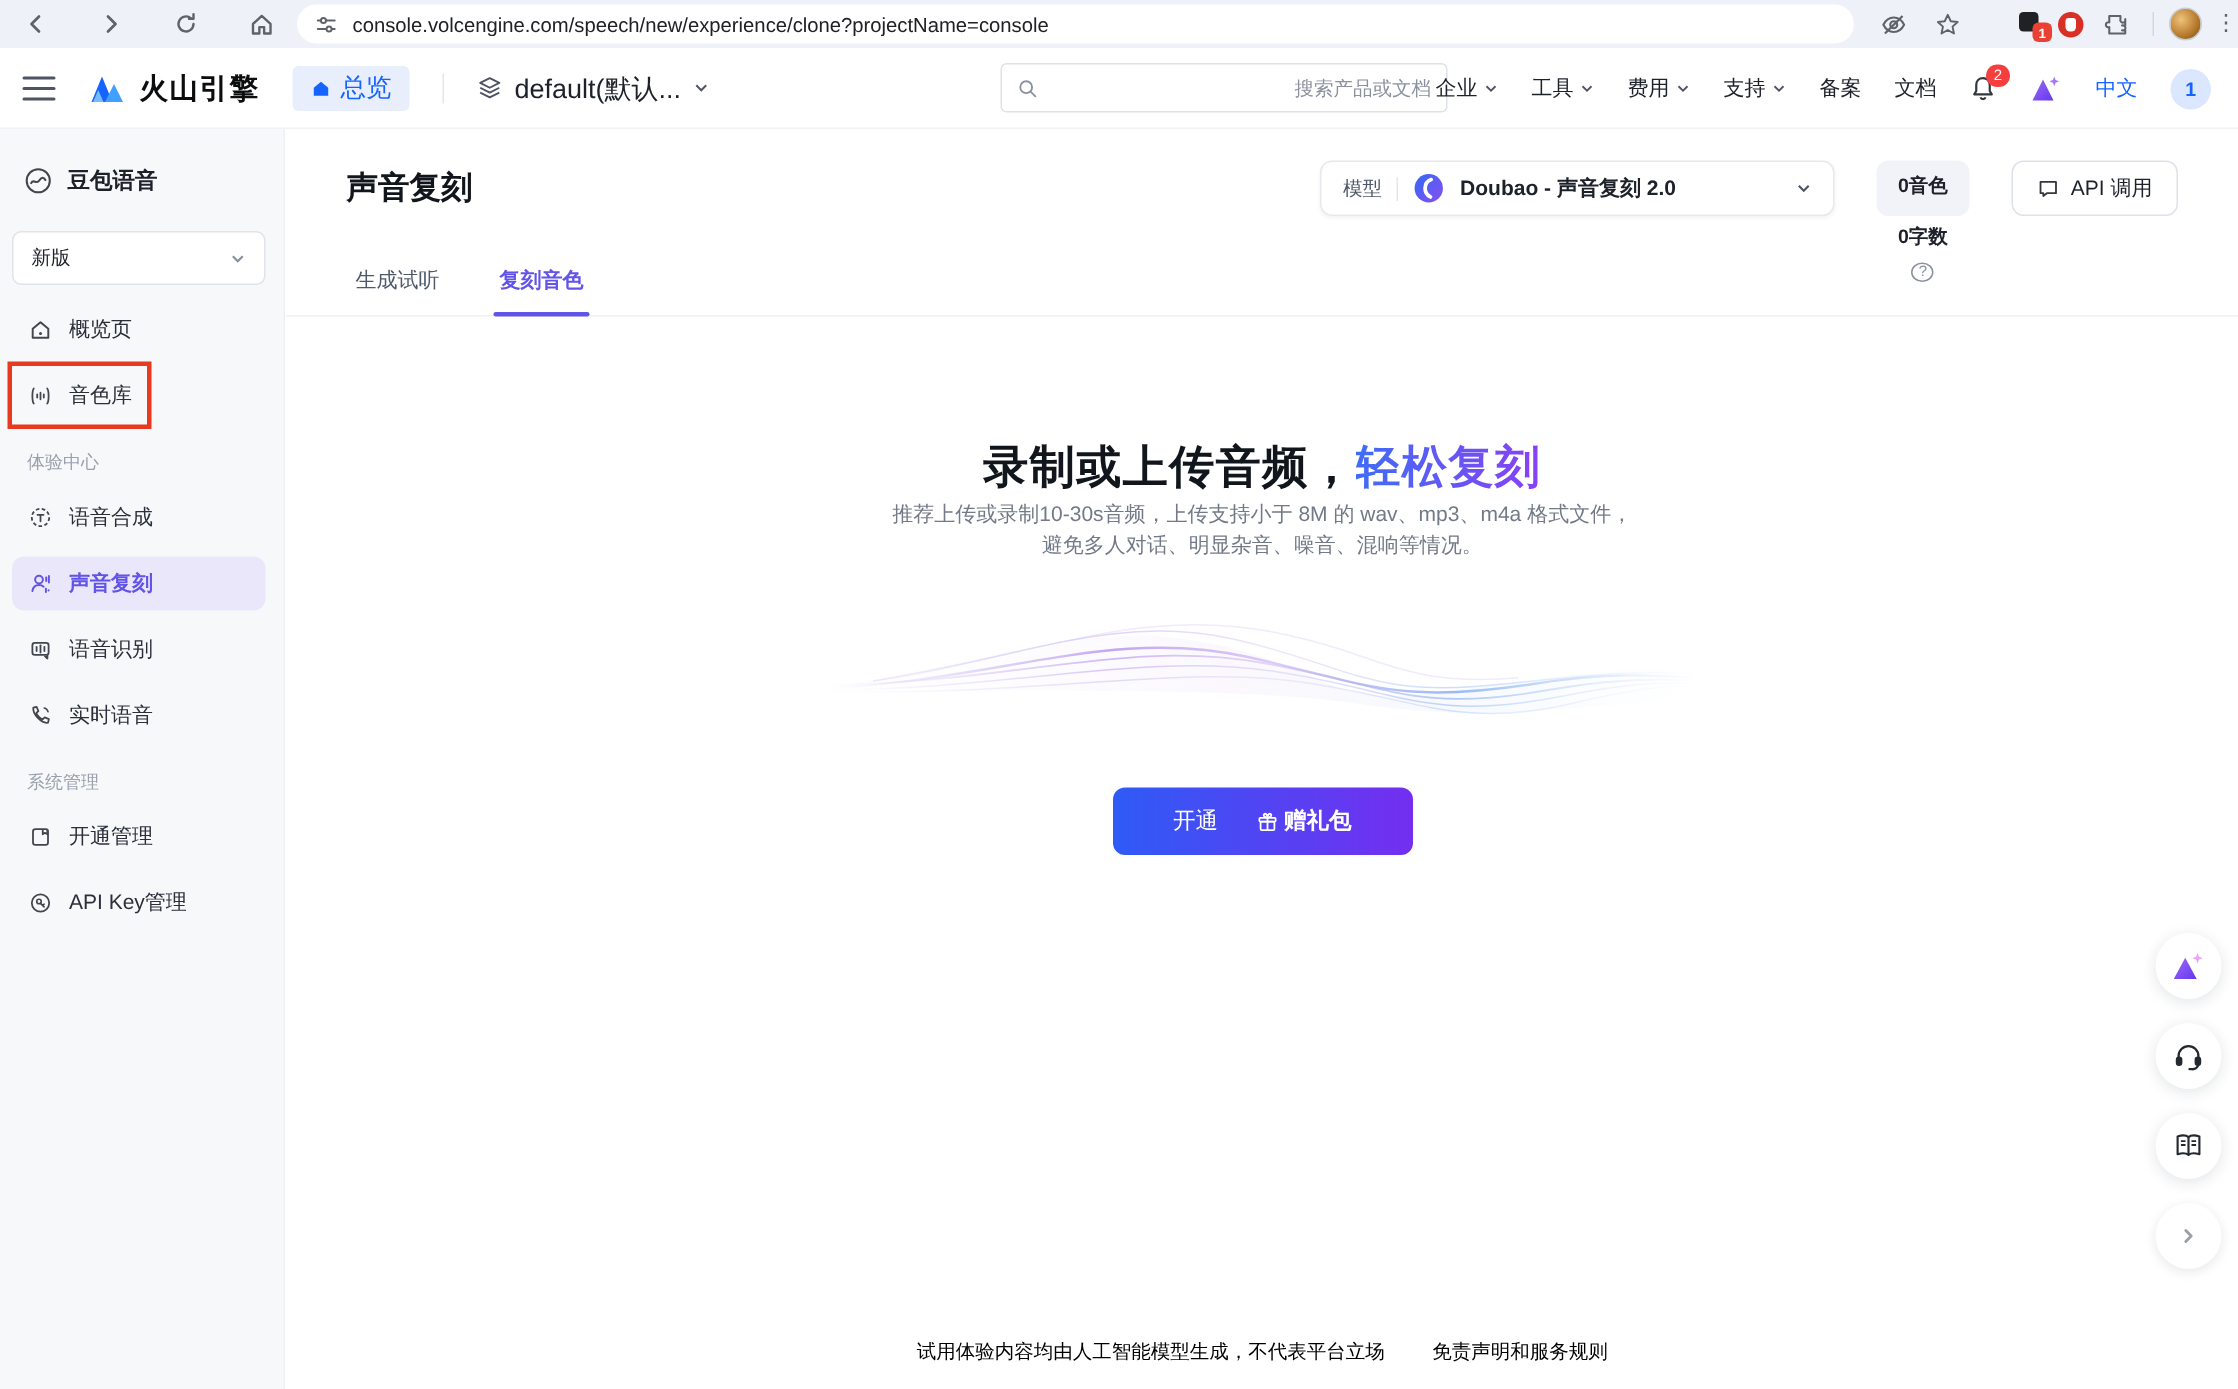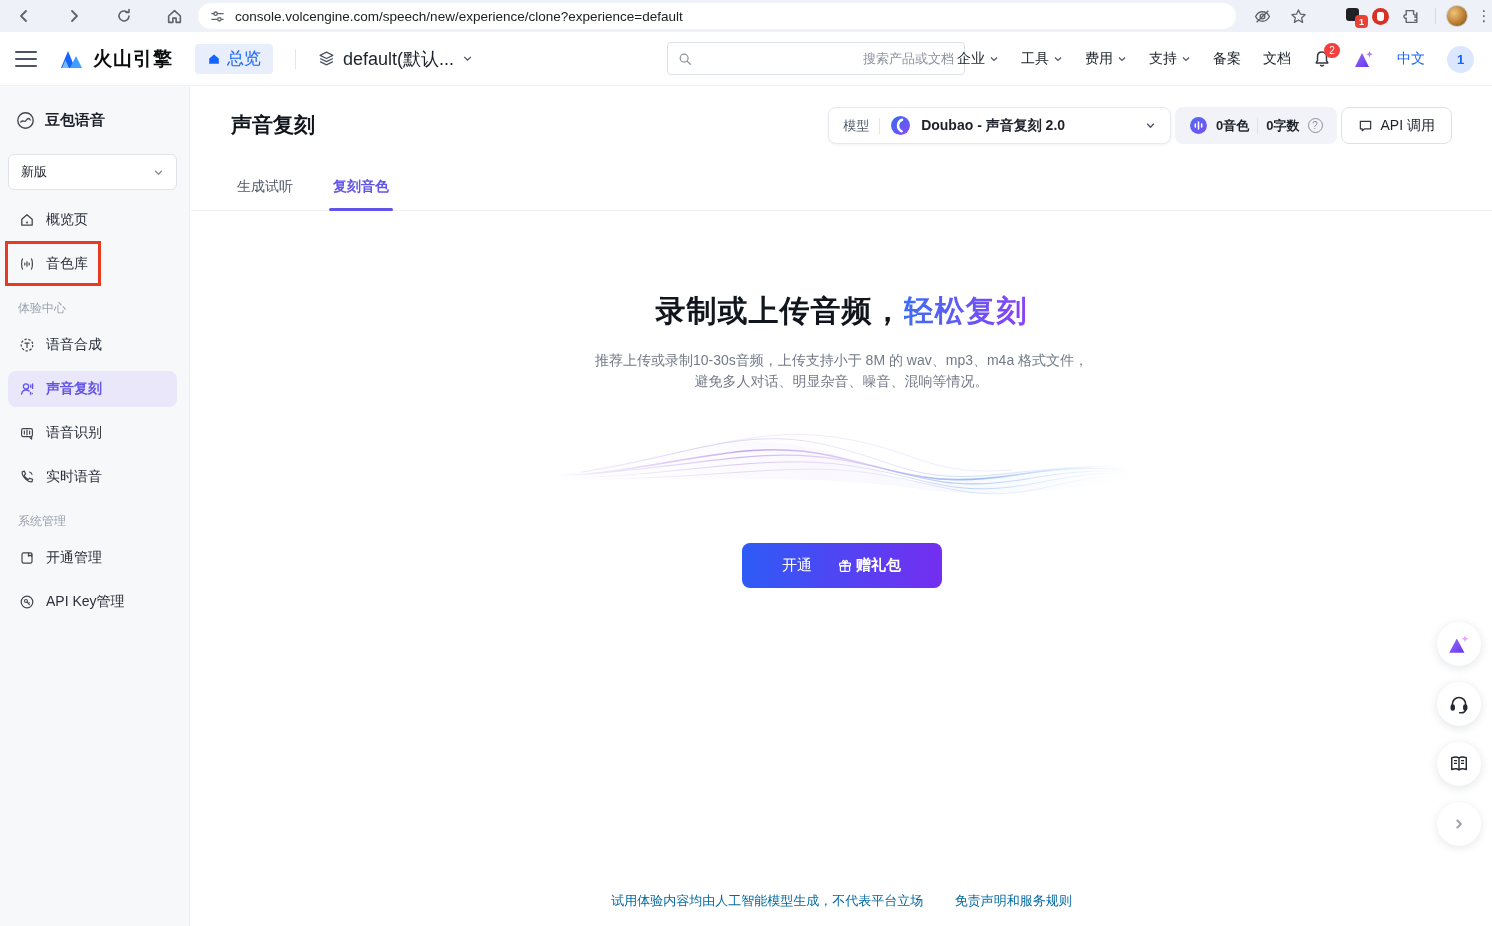--- a/index.html
+++ b/index.html
@@ -64,50 +64,50 @@
     align-items:center; gap:10px; padding-left:10px; font-size:14px; color:#2a2f3a; cursor:pointer; }
   .side-item .ic { width:18px; display:flex; justify-content:center; }
   .side-item.active { background:#eae7fb; color:#6254e8; font-weight:bold; }
   .side-section { font-size:12px; color:#9aa1ad; padding:10px 0 2px 18px; }
   .red-annotation { position:absolute; left:-3px; top:-5px; width:96px; height:45px;
     border:3px solid #e73a21; pointer-events:none; }
 
   
   .main { position:absolute; left:191px; top:86px; width:1301px; height:840px; background:#fff; }
   .page-title { position:absolute; left:40px; top:25px; font-size:21px; font-weight:bold; color:#11151c; }
-  .model-row { position:absolute; right:40px; top:21px; display:flex; align-items:center; gap:4px;text-align:right; }
+  .model-row { position:absolute; right:40px; top:21px; display:flex; align-items:center; gap:28px;text-align:right; }
   .model-select { height:37px; background:#fff; border:1px solid #e7e9ee; border-radius:8px;
     box-shadow:0 1px 3px rgba(30,40,70,.06); display:flex; align-items:center; gap:10px; padding:0 14px; cursor:pointer; }
   .model-label { font-size:13px; color:#4e5969; }
   .mini-sep { width:1px; height:16px; background:#e5e6eb; }
   .model-value { font-size:14px; font-weight:bold; color:#1d2129; margin-right:70px; }
   .stats-pill { height:37px; background:#f2f3f8; border-radius:8px; display:flex; align-items:center; gap:8px;
-    padding:0 14px; font-size:13px; font-weight:bold; color:#1d2129; }
+    padding:0 14px; font-size:13px; font-weight:bold; color:#1d2129;flex-direction:column; }
   .stats-pill .q { width:15px; height:15px; border:1px solid #8a919f; border-radius:50%; color:#8a919f;
     font-size:10px; font-weight:normal; display:flex; align-items:center; justify-content:center; }
   .api-btn { height:37px; background:#fff; border:1px solid #dde2e8; border-radius:8px; display:flex;
     align-items:center; gap:8px; padding:0 16px; font-size:14px; color:#1d2129; cursor:pointer; }
   .tabs { position:absolute; left:0; top:84px; width:1301px; height:41px; border-bottom:1px solid #eef0f2;
     display:flex; align-items:flex-start; gap:40px; padding-left:46px; }
   .tab { position:relative; font-size:14px; color:#4e5969; padding-top:8px; height:41px; cursor:pointer; }
   .tab.active { color:#6254e8; font-weight:bold; }
   .tab .underline { position:absolute; left:-4px; right:-4px; bottom:0; height:3px; background:#6254e8; border-radius:2px; }
 
   .content { position:absolute; left:0; top:125px; width:1301px; height:715px; text-align:center; }
   .hero-title { margin-top:80px; font-size:30px; font-weight:bold; color:#11151c; letter-spacing:1px; }
   .hero-accent { background:linear-gradient(90deg,#3f6df5,#8a40f5); -webkit-background-clip:text;
     background-clip:text; color:transparent; }
-  .hero-desc { margin-top:18px; font-size:14px; color:#737a87; line-height:21px; }
+  .hero-desc { font-size:14px; color:#737a87; line-height:21px; }
   .wave-wrap { margin:30px auto 0; width:580px; }
   .cta-btn { margin:26px auto 0; width:200px; height:45px; border:none; border-radius:8px;
     background:linear-gradient(90deg,#2e5bf6,#742ef0); color:#fff; font-size:15px; display:flex;
     align-items:center; justify-content:center; gap:8px; cursor:pointer;
     font-family:"Liberation Sans","DejaVu Sans",sans-serif; }
   .cta-gift { display:flex; align-items:center; gap:4px; font-weight:bold; }
-  .page-footer { position:absolute; left:0; bottom:16px; width:1301px; text-align:center; font-size:13px; color:#0369a1; }
+  .page-footer { position:absolute; left:0; bottom:16px; width:1301px; text-align:center; font-size:13px; color:#000000; }
   .page-footer .link { margin-left:28px; cursor:pointer; }
 
   
   .fab-col { position:absolute; right:11px; top:622px; display:flex; flex-direction:column; gap:16px; }
   .fab { width:44px; height:44px; border-radius:50%; background:#fff; box-shadow:0 2px 10px rgba(20,30,60,.12);
     display:flex; align-items:center; justify-content:center; cursor:pointer; }
 </style>
 </head>
 <body>
 
@@ -135,21 +135,21 @@
   </div>
   <div class="url-pill">
     <svg width="15" height="15" viewBox="0 0 16 16">
         <g stroke="#5f6368" stroke-width="1.4" stroke-linecap="round">
           <line x1="2" y1="5" x2="14" y2="5"></line>
           <line x1="2" y1="11" x2="14" y2="11"></line>
           <circle cx="6" cy="5" r="1.8" fill="#fff"></circle>
           <circle cx="10" cy="11" r="1.8" fill="#fff"></circle>
         </g>
       </svg>
-    <span class="url-text">console.volcengine.com/speech/new/experience/clone?experience=default</span>
+    <span class="url-text">console.volcengine.com/speech/new/experience/clone?projectName=console</span>
   </div>
   <div class="b-right">
     <div class="b-icon">
       <svg width="17" height="17" viewBox="0 0 16 16">
           <path d="M1.5 8 C3 5 5.3 3.5 8 3.5 S13 5 14.5 8 C13 11 10.7 12.5 8 12.5 S3 11 1.5 8 Z" fill="none" stroke="#5f6368" stroke-width="1.3"></path>
           <circle cx="8" cy="8" r="2.2" fill="none" stroke="#5f6368" stroke-width="1.3"></circle>
           <line x1="2.5" y1="13.5" x2="13.5" y2="2.5" stroke="#5f6368" stroke-width="1.4"></line>
         </svg>
     </div>
     <div class="b-icon">

